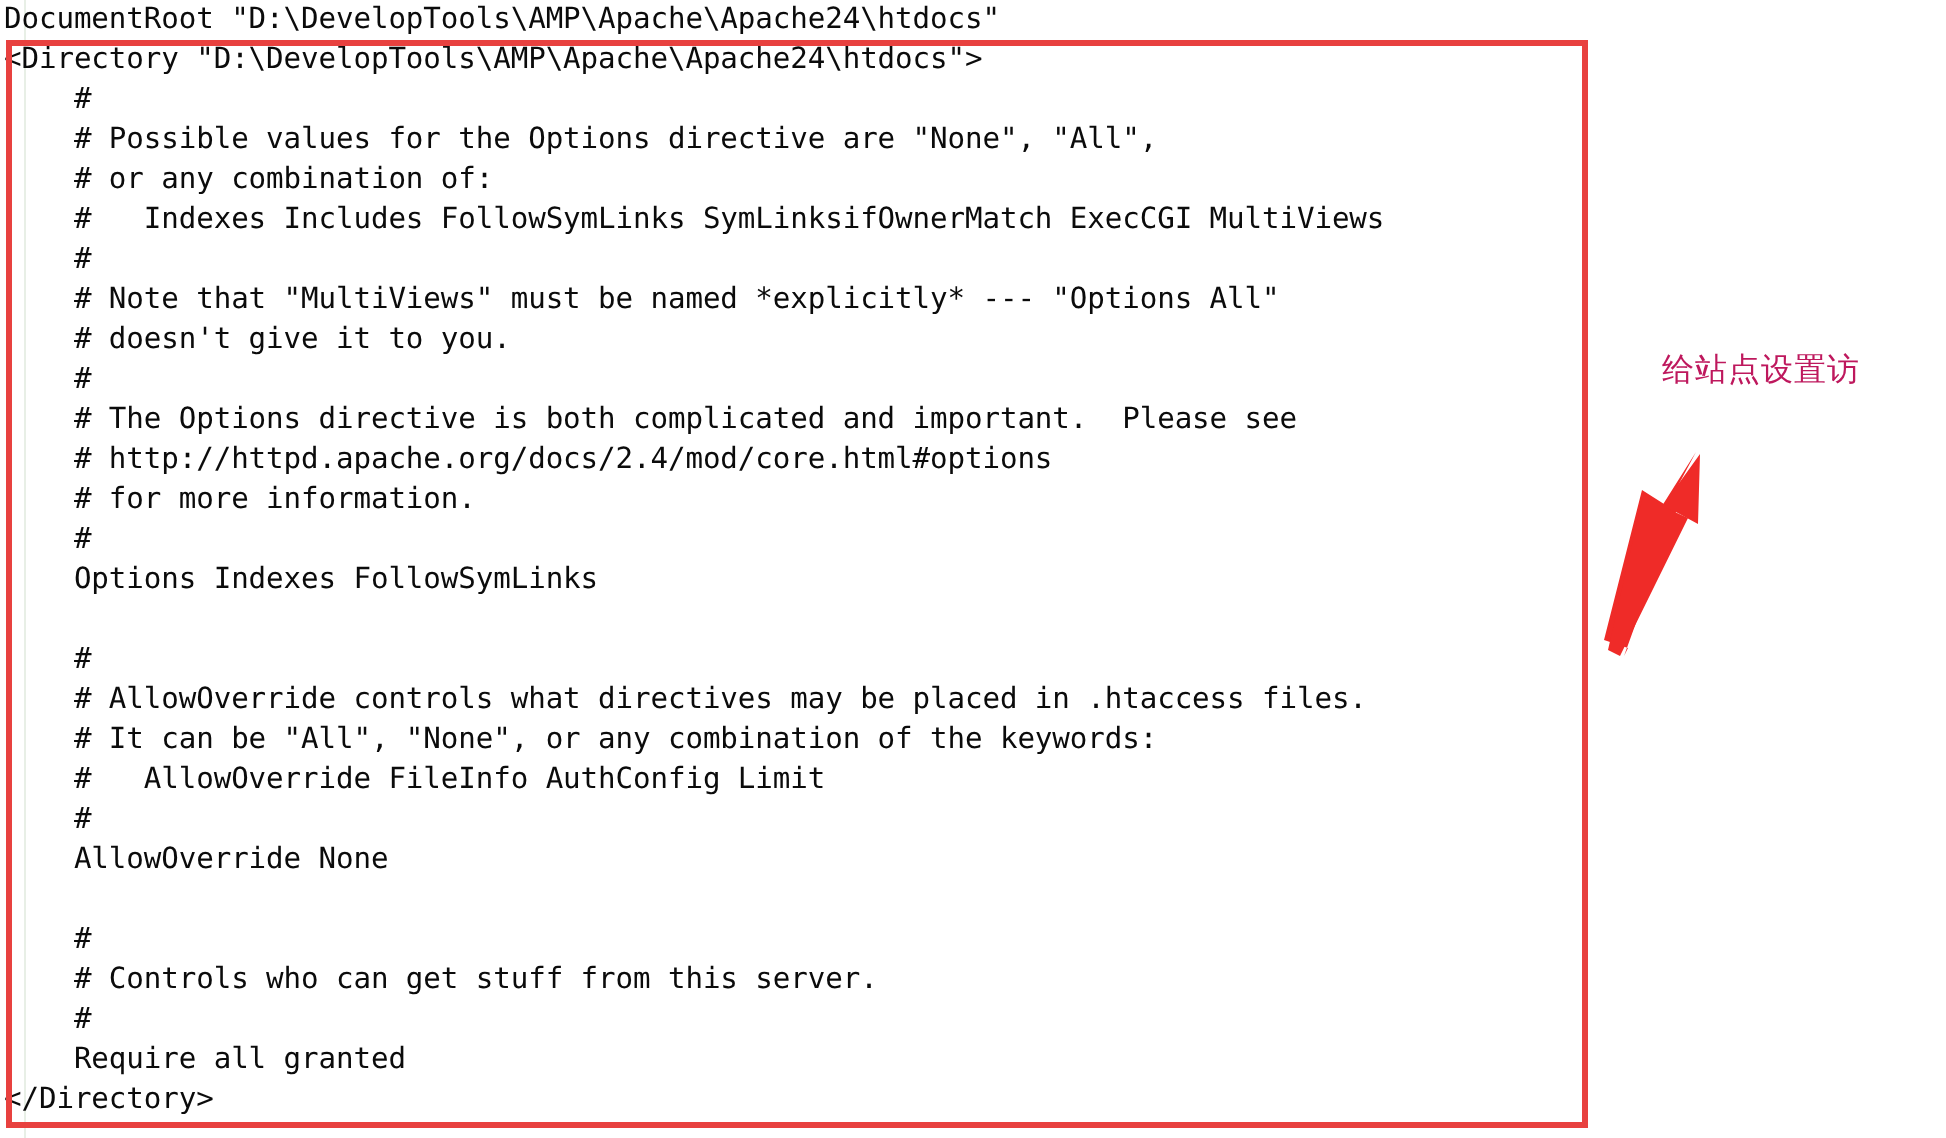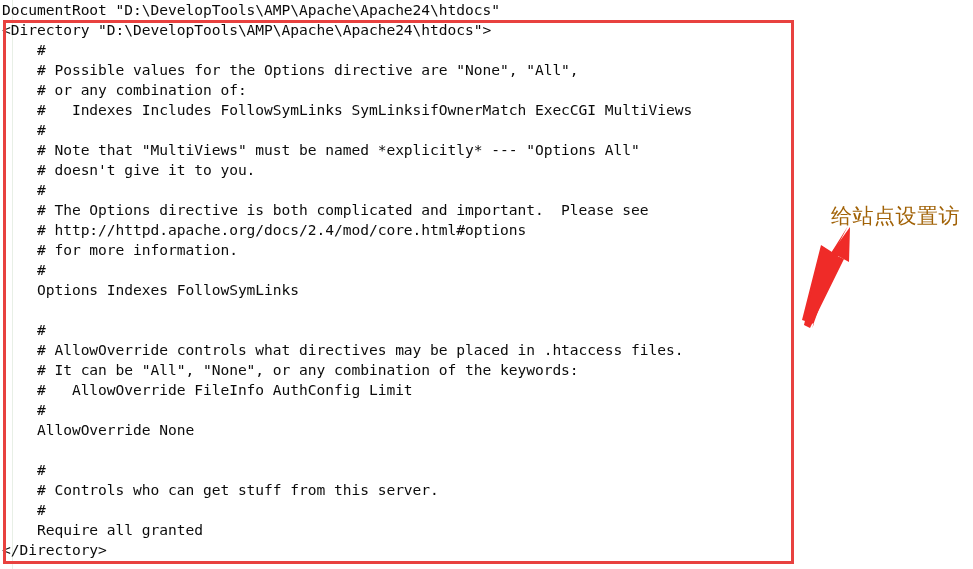--- a/index.html
+++ b/index.html
@@ -65,25 +65,24 @@
     background: transparent;
   }
 
   
   #annotation {
     position: absolute;
     left: 831px;
     top: 172px;
     width: 140px;
     font-family: "DejaVu Sans", "Liberation Sans", sans-serif;
-    font-size: 21px;
+    font-size: 16px;
     line-height: 25px;
-    color: #a16207;
+    color: #be185d;
     letter-spacing: 0.5px;
-    margin-top: 32px;
   }
   #arrow-layer {
     position: absolute;
     left: 795px;
     top: 210px;
     width: 120px;
     height: 125px;
   }
 </style>
 </head>

